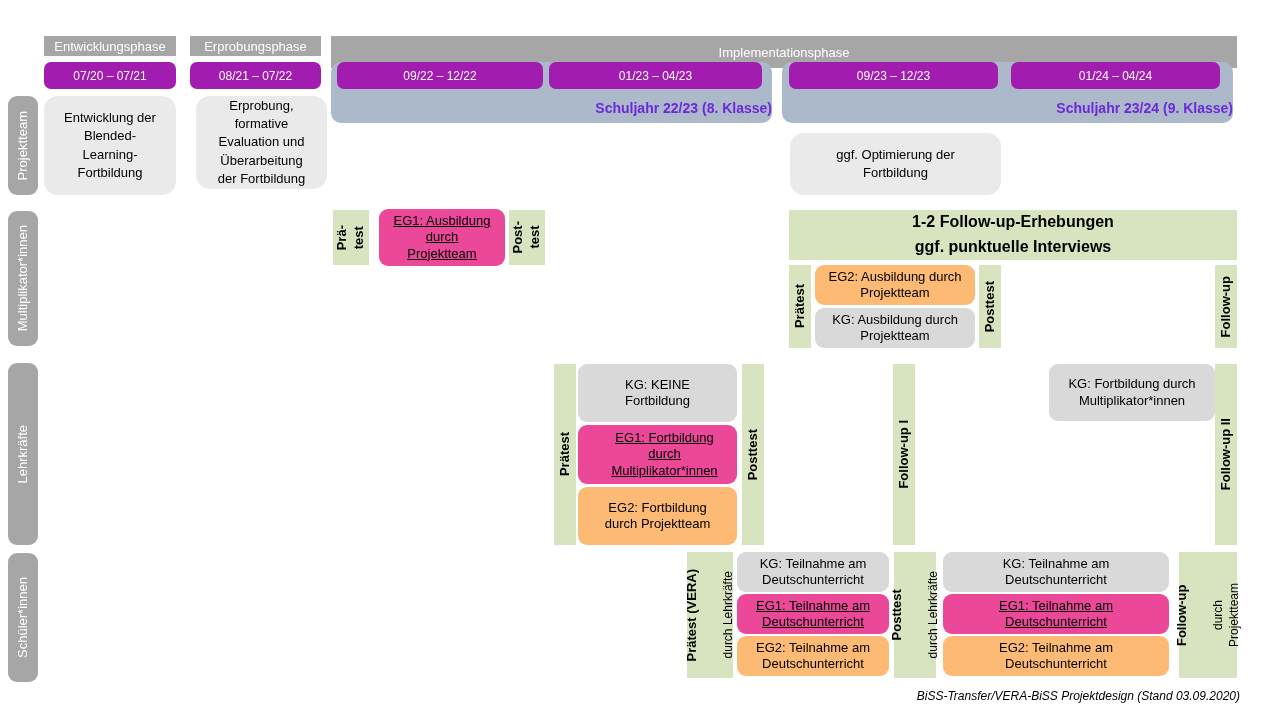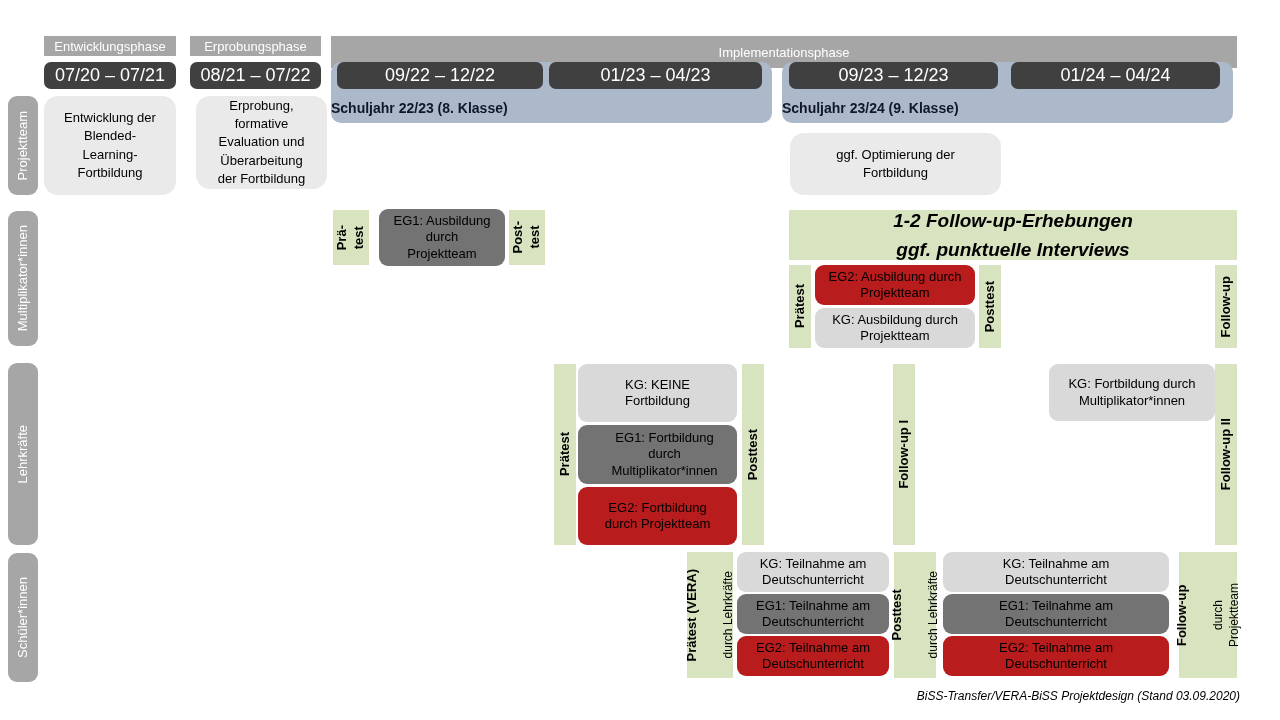--- a/index.html
+++ b/index.html
@@ -1,31 +1,31 @@
 <!DOCTYPE html>
 <html><head>
 <meta charset="utf-8">
 <style>
   html,body { margin:0; padding:0; background:#ffffff; }
   body { font-family:"Liberation Sans", sans-serif; color:#000; }
   .stage { position:relative; width:1280px; height:720px; background:#fff; overflow:hidden; }
   .abs { position:absolute; box-sizing:border-box; }
   .flexc { display:flex; align-items:center; justify-content:center; text-align:center; }
   .phasebar { background:#A6A6A6; color:#fff; font-size:13px; }
-  .period { background:#404040; color:#fff; font-size:18px; border-radius:7px; }
+  .period { background:#a21caf; color:#fff; font-size:12px; border-radius:7px; }
   .band { background:#ACB9CA; border-radius:10px; }
-  .band-label { position:absolute; left:0; right:0; bottom:7px; text-align:left; color:#0f172a; font-weight:bold; font-size:14px; }
+  .band-label { position:absolute; left:0; right:0; bottom:7px; text-align:right; color:#6d28d9; font-weight:bold; font-size:14px; }
   .rowlabel { background:#A6A6A6; border-radius:9px; color:#fff; font-size:13px; }
   .gbox { background:#EAEAEA; border-radius:14px; font-size:13px; line-height:1.4; padding:4px 8px; white-space:pre-line; }
   .cbox { border-radius:9px; font-size:13px; line-height:1.25; padding:2px 6px; white-space:pre-line; }
   .kg  { background:#D9D9D9; }
-  .eg1 { background:#737373; }
-  .eg2 { background:#b91c1c; }
+  .eg1 { background:#ec4899;text-decoration:underline; }
+  .eg2 { background:#fdba74; }
   .green { background:#D8E4C0; }
-  .gwide { font-weight:bold; font-size:19px; line-height:1.55; white-space:pre-line;font-style:italic; }
+  .gwide { font-weight:bold; font-size:16px; line-height:1.55; white-space:pre-line; }
   .vtext { writing-mode:vertical-rl; transform:rotate(180deg); white-space:pre-line; line-height:1.3; text-align:center; }
   .vbold { font-weight:bold; font-size:13px; }
   .vmain { display:block; font-weight:bold; font-size:13px; }
   .vsub  { display:block; font-weight:normal; font-size:12px; white-space:pre-line; }
   .caption { font-style:italic; font-size:12px; text-align:right; }
 </style>
 </head>
 <body>
 
 <div class="stage">

